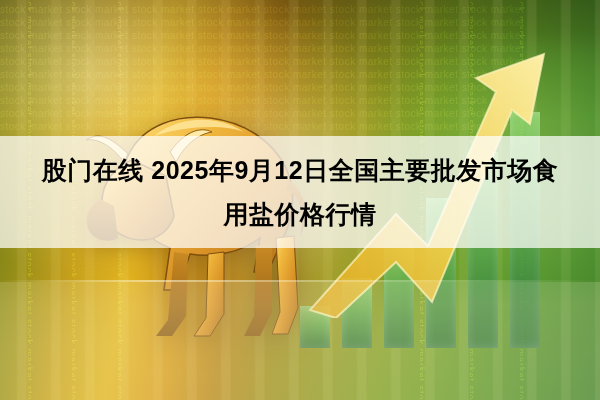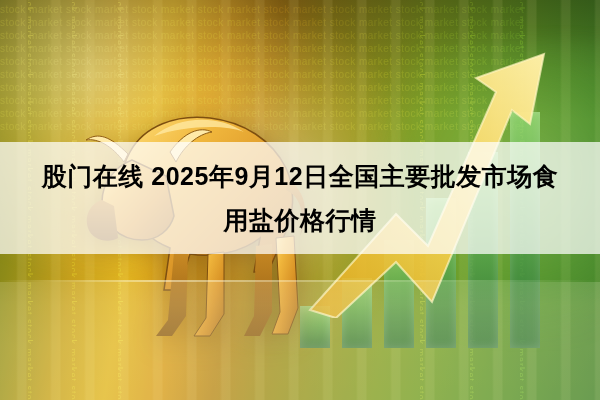--- a/index.html
+++ b/index.html
@@ -185,21 +185,21 @@
       rgba(255,255,230,0.0) 0%,
       rgba(255,255,230,0.55) 25%,
       rgba(255,255,230,0.35) 60%,
       rgba(255,255,230,0.0) 100%);
   }
 
   
   .title-band {
     position: absolute;
     left: 0; right: 0;
-    top: 142px;
+    top: 136px;
     height: 112px;
     background: rgba(255,255,255,0.72);
     display: flex;
     align-items: center;
     justify-content: center;
   }
   .title-text {
     width: 540px;
     text-align: center;
     color: #000;

